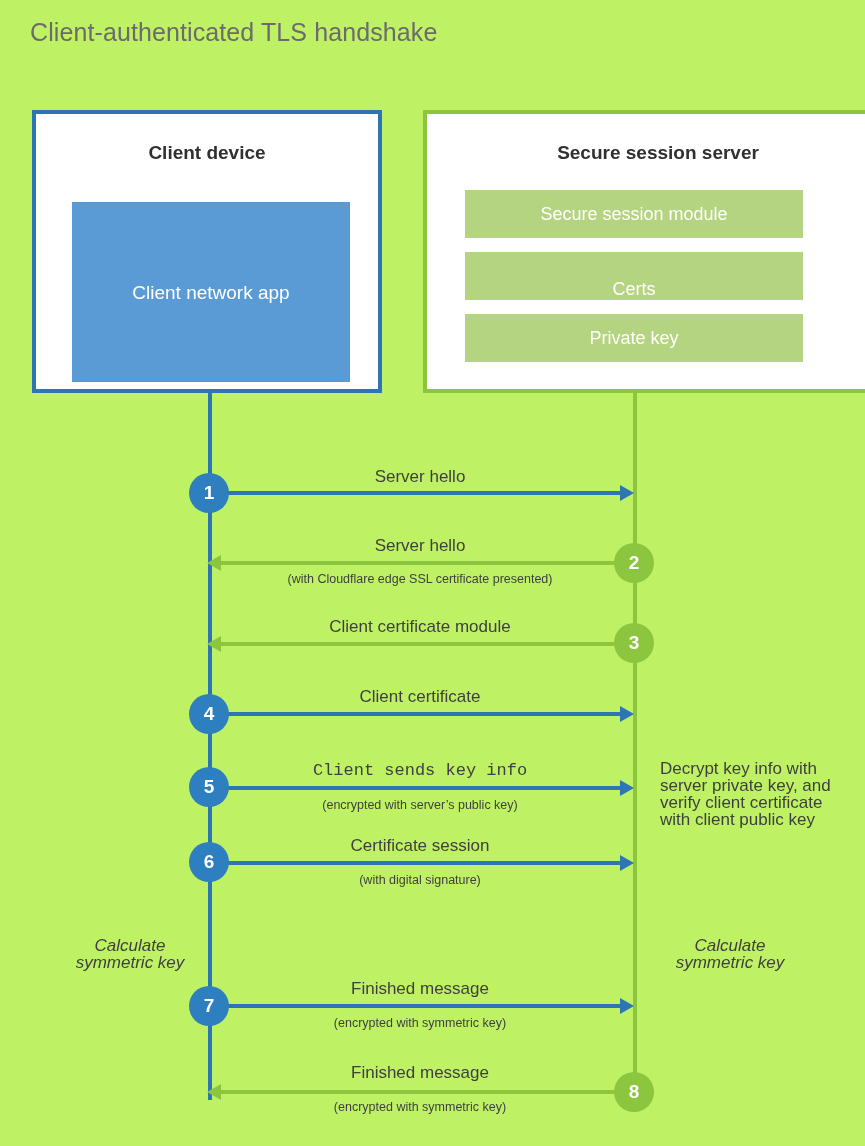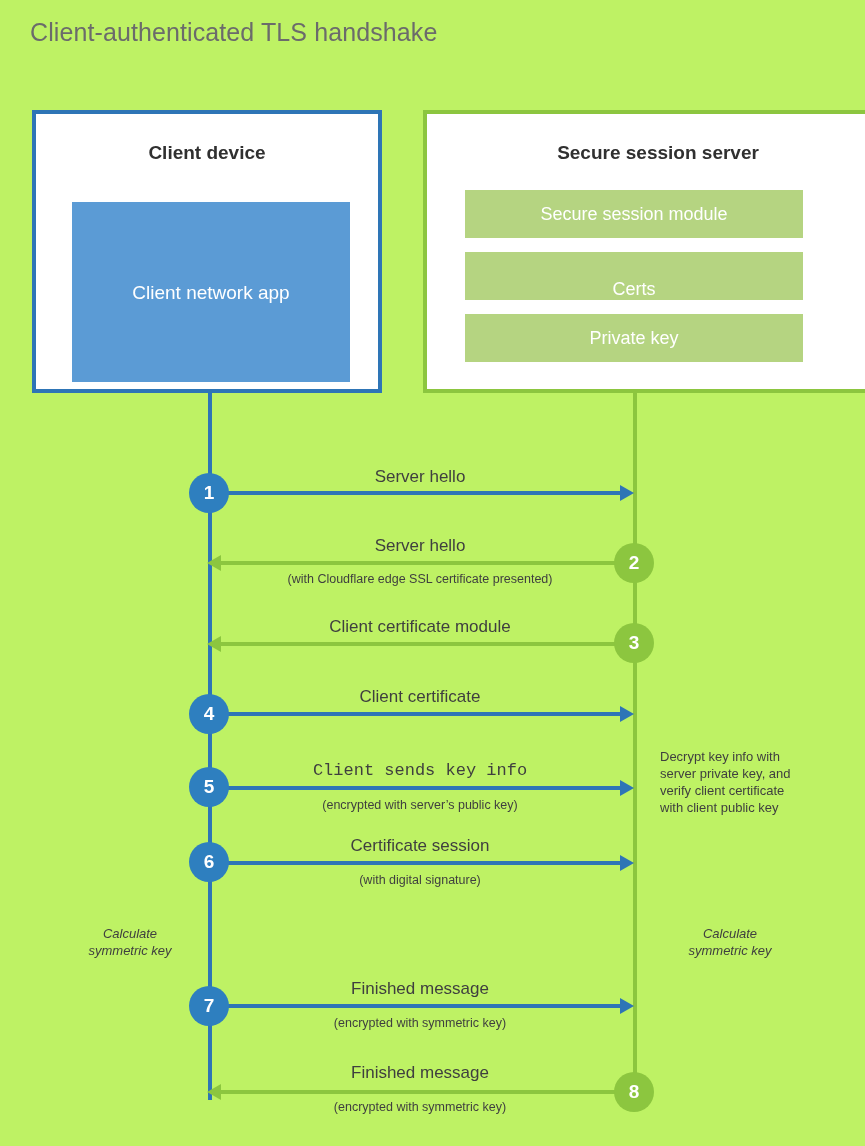--- a/index.html
+++ b/index.html
@@ -163,22 +163,23 @@
     color: #3f3f3f;
     font-size: 12.5px;
     white-space: nowrap;
     z-index: 5;
   }
 
   
   .side-note {
     position: absolute;
     color: #3f3f3f;
-    font-size: 13px;
+    font-size: 17px;
     line-height: 17px;
+    margin-top: 12px;
   }
   .side-note.center { text-align: center; font-style: italic; }
   .side-note.left   { text-align: left; }
 </style>
 </head>
 <body>
 
 <div id="canvas">
 
   <div class="page-title">Client-authenticated TLS handshake</div>

